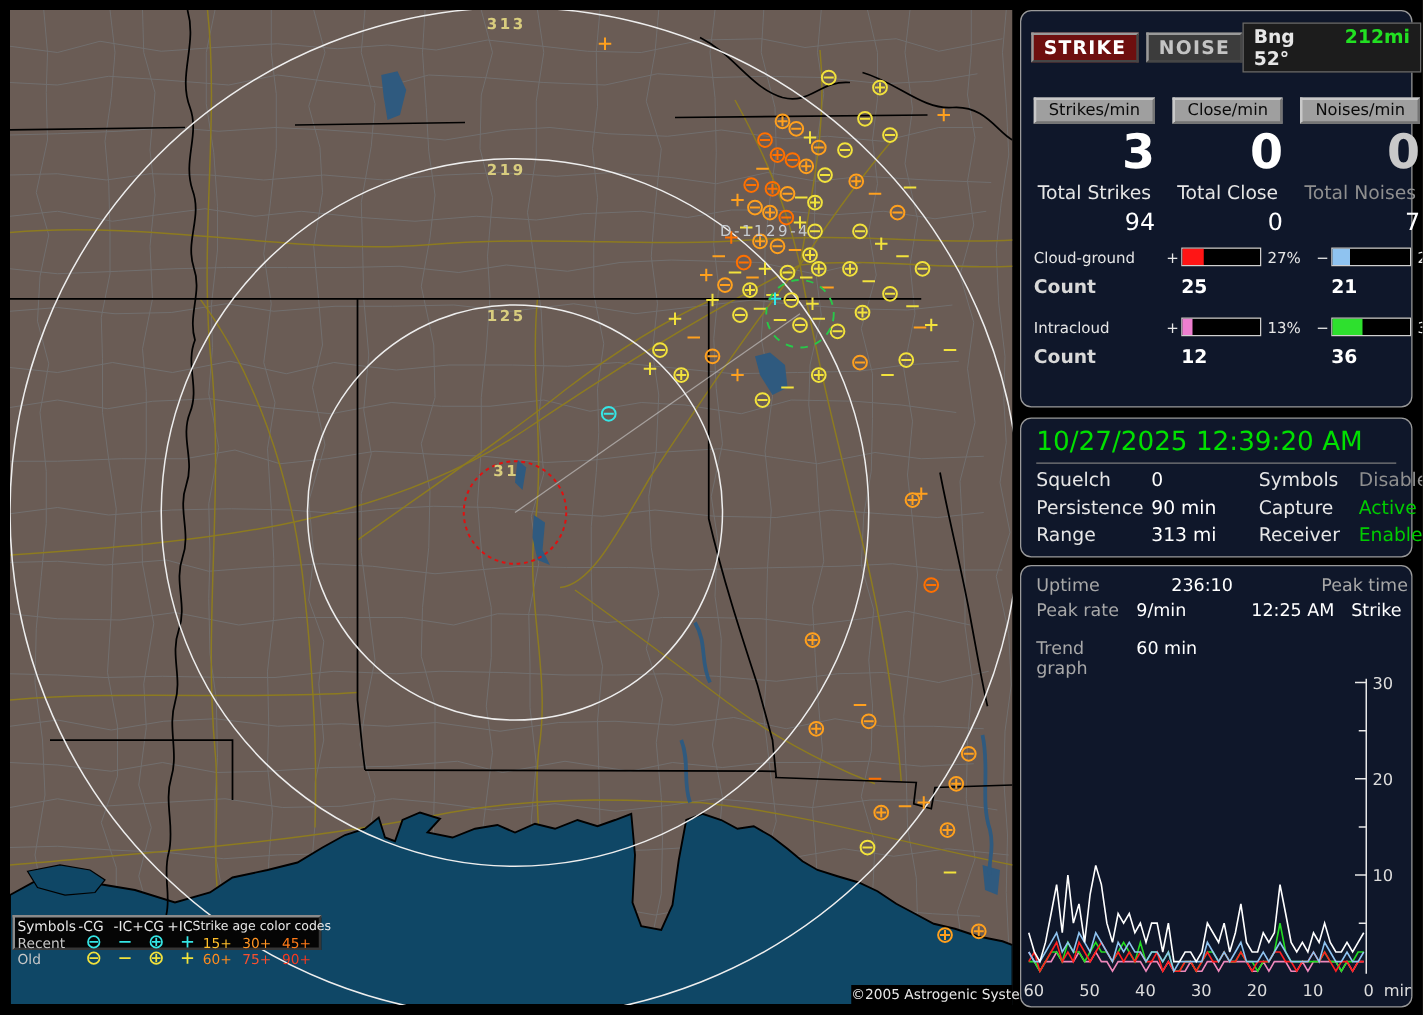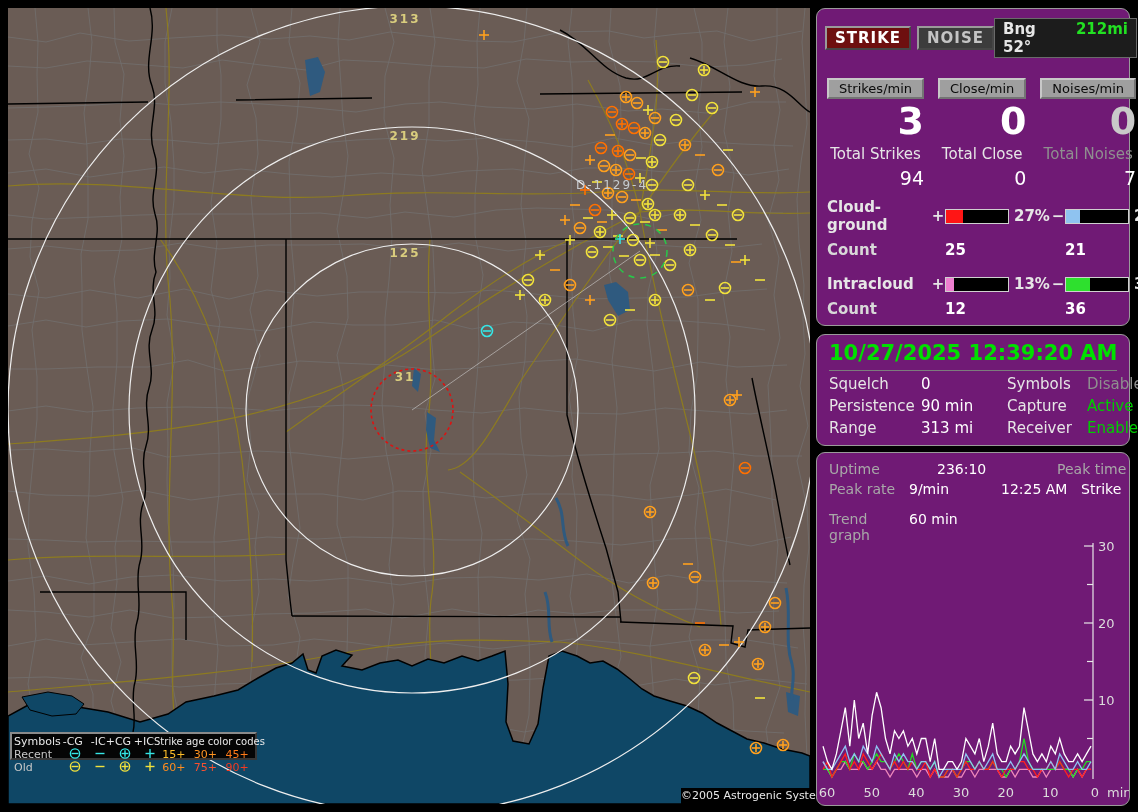--- a/index.html
+++ b/index.html
@@ -11,21 +11,21 @@
              color:#e8e8e8;font-size:11px;line-height:16px;text-align:center;white-space:nowrap;}
   
   #legend{position:absolute;left:10px;top:732px;width:247px;height:28px;background:#050505;
           border:2px outset #8a8a8a;box-sizing:border-box;font-size:11px;color:#e8e8e8;padding:1px 2px;}
   .leg-row{display:flex;height:13px;align-items:center;line-height:13px;}
   .leg-c0{width:46px;}
   .leg-sym{width:26px;text-align:right;}
   .leg-age{width:33px;text-align:center;}
   .leg-age-title{width:99px;text-align:center;font-size:10px;white-space:nowrap;}
   
-  .panel{position:absolute;left:816px;width:314px;background:#701a75;border:1px solid #9a9a9a;
+  .panel{position:absolute;left:816px;width:314px;background:#0f172a;border:1px solid #9a9a9a;
          border-radius:9px;box-sizing:border-box;}
   #panel1{top:8px;height:318px;}
   #panel2{top:334px;height:112px;}
   #panel3{top:452px;height:354px;}
   
   .p1-toprow{display:flex;align-items:center;margin:9px 8px 0 8px;}
   .btn{font-weight:bold;font-size:15px;padding:1px 8px;border:2px outset #9a9a9a;letter-spacing:1px;}
   #strike-btn{background:#6e0f0f;color:#fff;}
   #noise-btn{background:#3c3c3c;color:#c4c4c4;margin-left:6px;}
   #bng-box{margin-left:auto;background:#1c1c1c;border:1px solid #6a6a6a;padding:1px 8px;
@@ -35,30 +35,30 @@
   .chip{justify-self:center;margin-top:20px;background:#9f9f9f;color:#0a0a0a;font-size:13px;
         padding:0 10px;border:2px outset #c8c8c8;line-height:17px;white-space:nowrap;}
   .big-num{font-size:38px;font-weight:bold;text-align:right;line-height:40px;margin-top:2px;color:#fff;}
   .big-num.dim{color:#c9c9c9;}
   .tot-label{font-size:15px;text-align:center;margin-top:4px;white-space:nowrap;}
   .tot-label.dim{color:#8f8f8f;}
   .tot-val{font-size:19px;text-align:right;margin-top:4px;color:#fff;}
   #dist-title{margin:26px 10px 0 10px;color:#a8a8a8;font-size:13px;border-bottom:1px solid #7c7c7c;
               padding-bottom:3px;}
   .dist-row{display:grid;grid-template-columns:104px 14px 64px 42px 14px 64px 42px;align-items:center;
-            margin:9px 10px 0 10px;font-size:15px;font-weight:bold;}
+            margin:9px 10px 0 10px;font-size:12px;font-weight:normal;}
   .dist-sign{text-align:center;}
   .bar{height:13px;border:1px solid #d0d0d0;background:#000;}
   .bar .fill{height:100%;}
   .dist-pct{padding-left:5px;}
   .count-row{display:grid;grid-template-columns:104px 14px 64px 42px 14px 64px 42px;margin:7px 10px 0 10px;
              font-size:15px;font-weight:bold;color:#fff;}
   .count-row .cl{color:#d8d8d8;}
   
-  #clock{margin:6px 12px 0 12px;color:#00e000;font-size:21px;font-weight:bold;white-space:nowrap;
+  #clock{margin:6px 12px 0 12px;color:#00e000;font-size:21px;font-weight:normal;white-space:nowrap;
          border-bottom:1px solid #7c7c7c;padding-bottom:5px;}
   .st-row{display:grid;grid-template-columns:92px 86px 80px 1fr;margin:4px 12px 0 12px;font-size:15px;}
   .st-row:first-of-type{margin-top:8px;}
   .green{color:#00cc00;}
   .dim{color:#8f8f8f;}
   
   .ss-row{display:grid;grid-template-columns:80px 92px 80px 1fr;margin:4px 12px 0 12px;font-size:14px;}
   .ss-row:first-of-type{margin-top:8px;gap:28px;}
   .lbl{color:#a8a8a8;}
   .val{color:#fff;}

